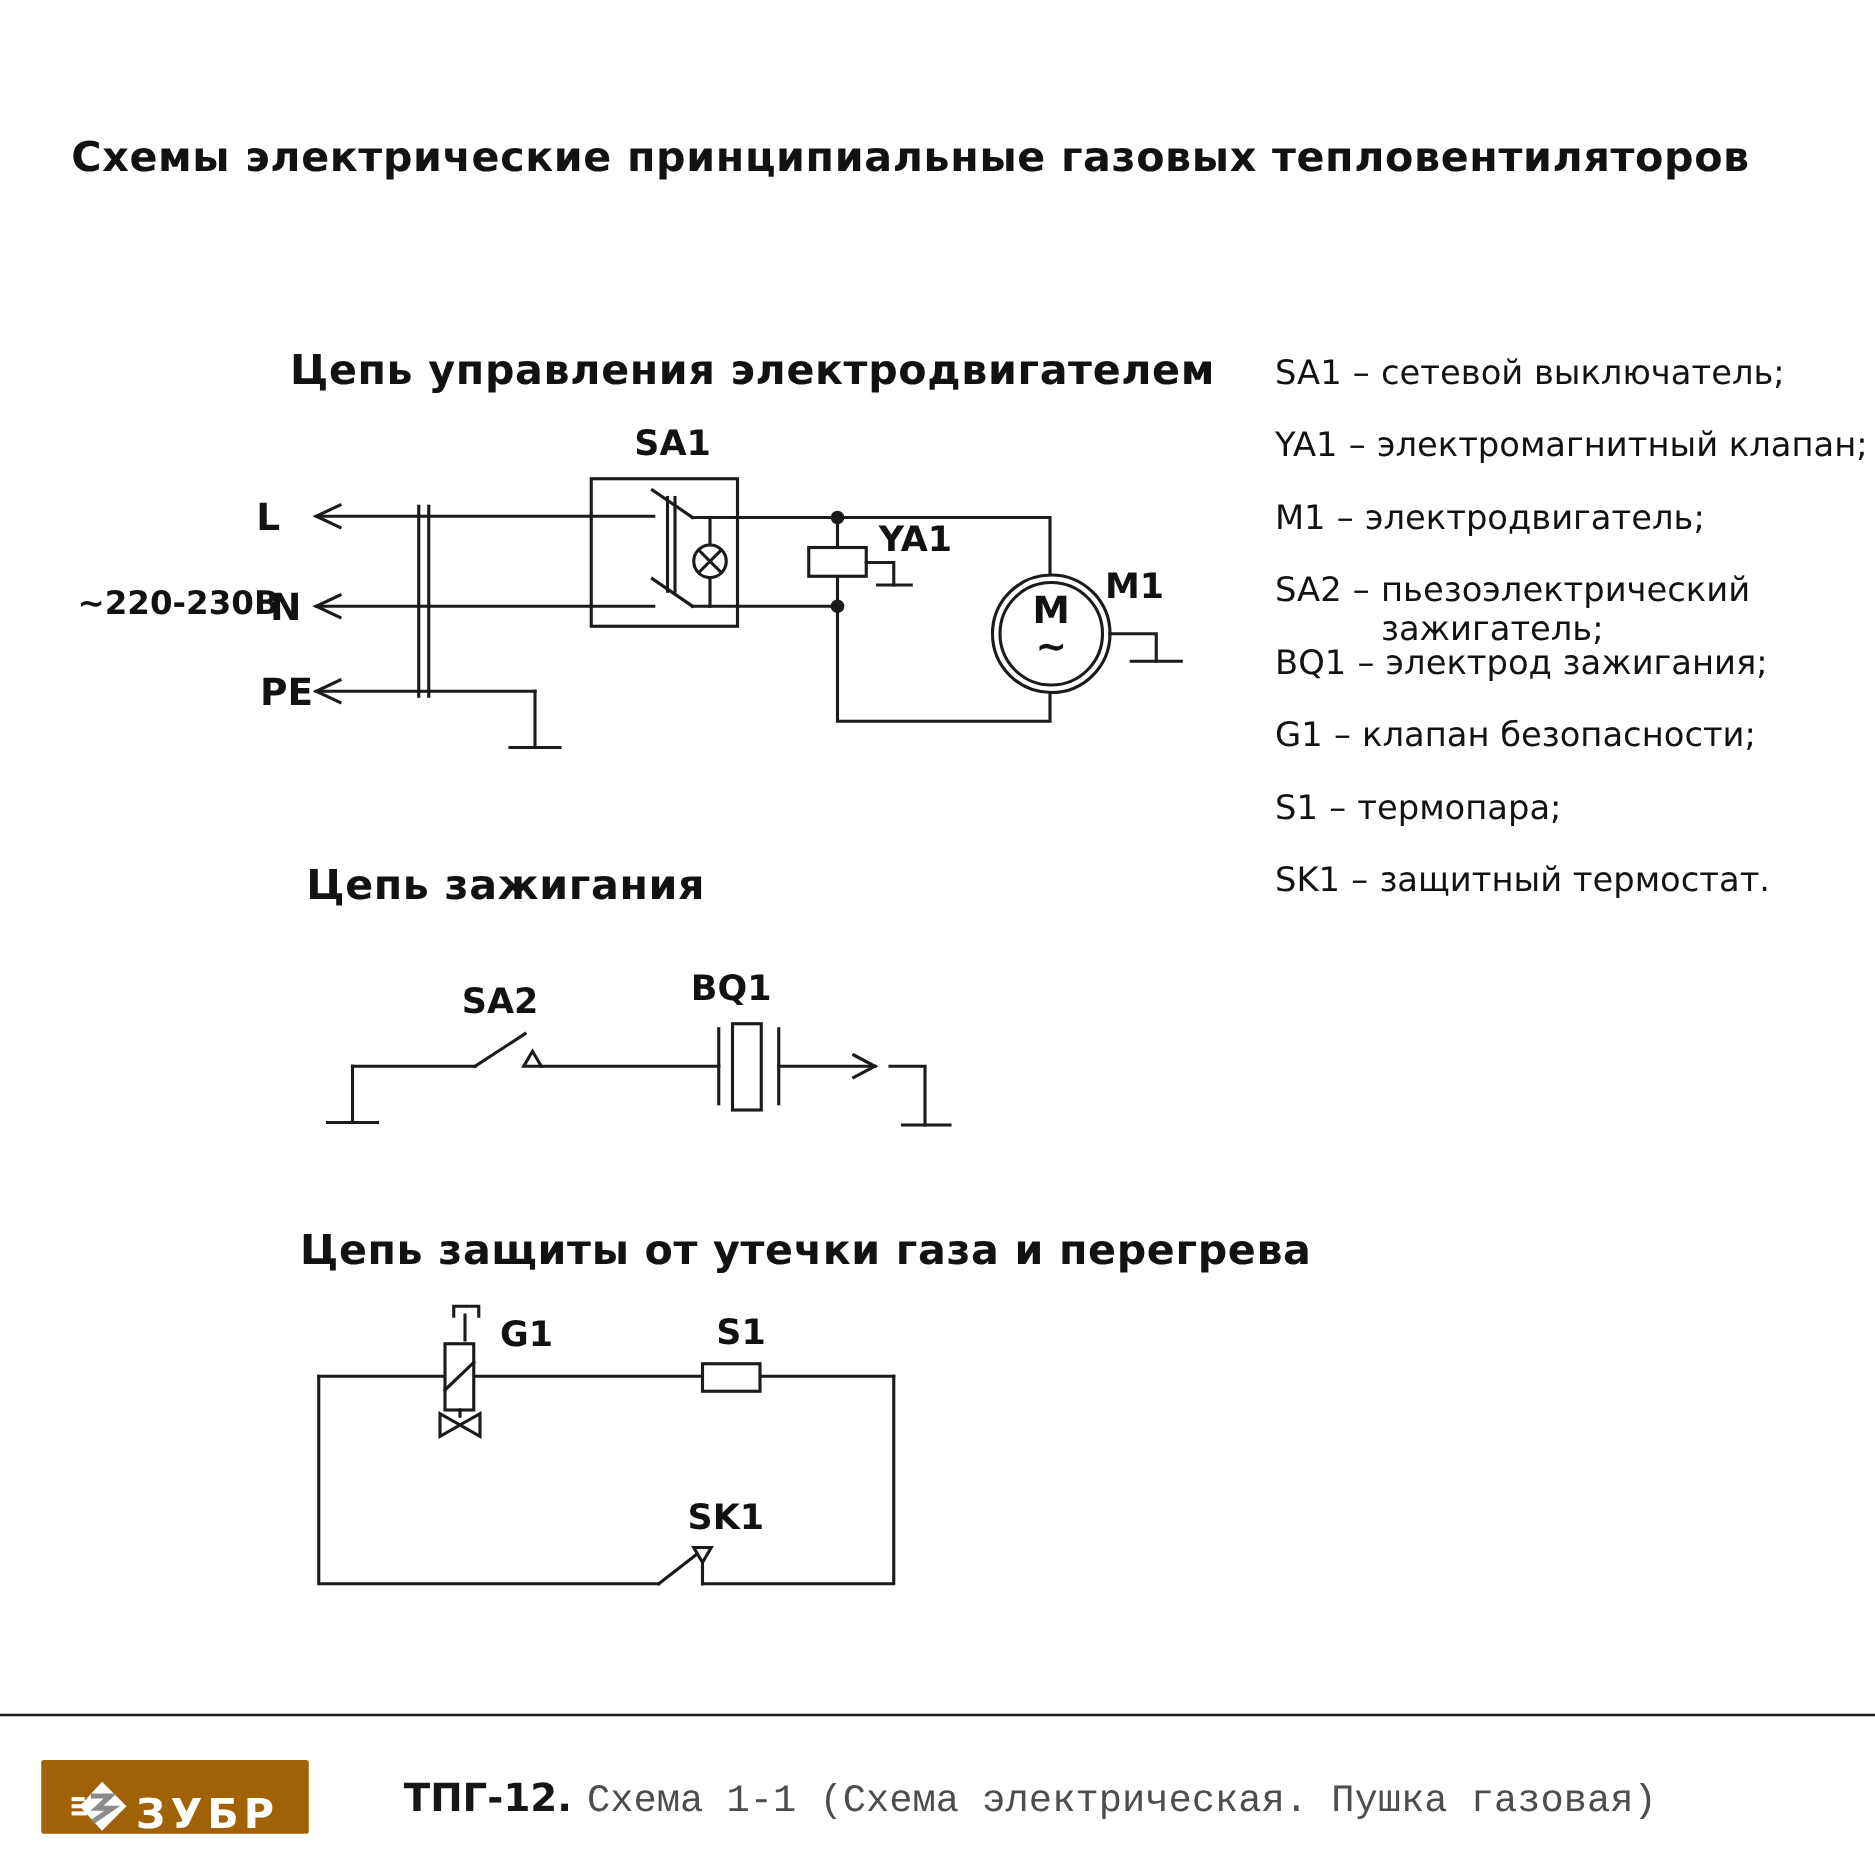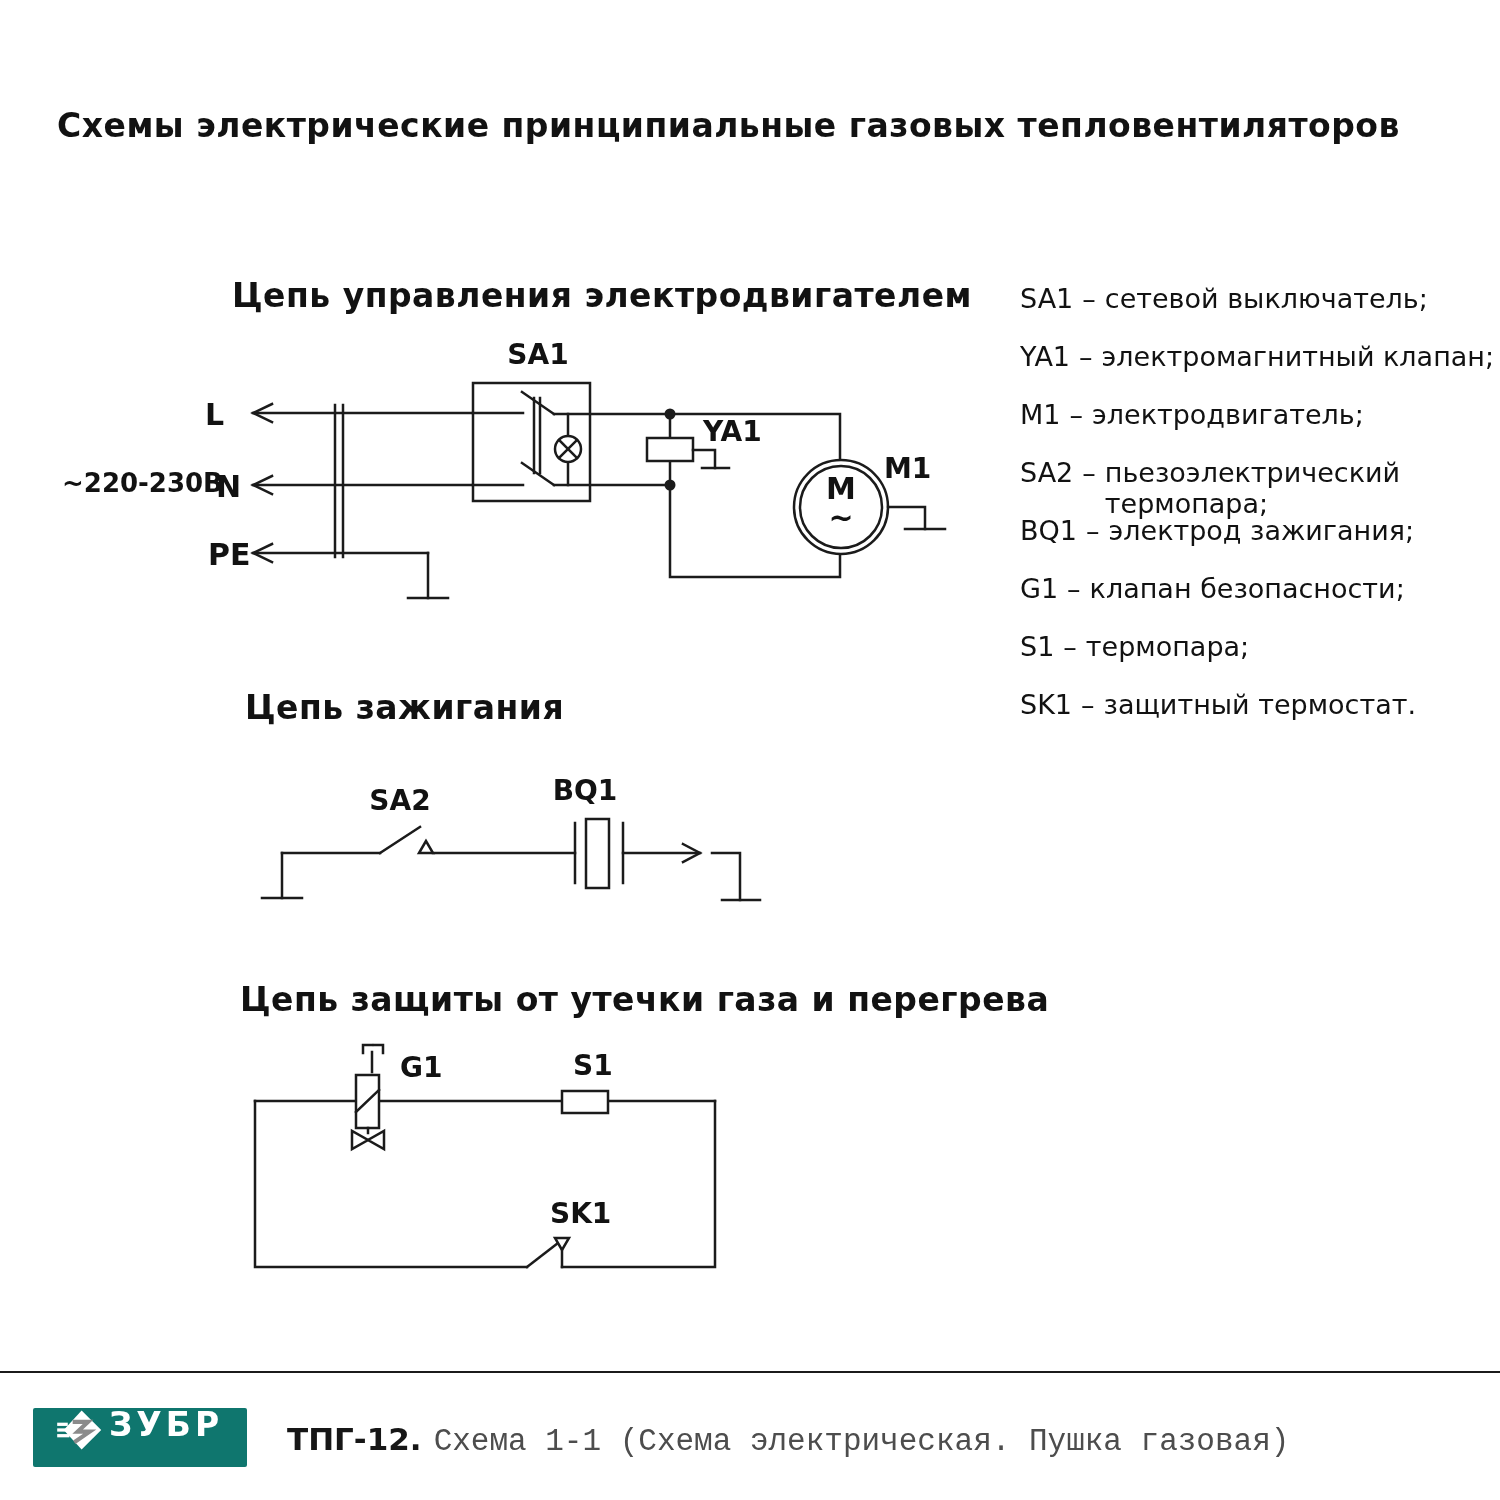--- a/index.html
+++ b/index.html
@@ -8,25 +8,25 @@
   .lbl{position:absolute;white-space:nowrap;color:#121212;font-weight:700;}
   .title{font-size:33px;letter-spacing:.5px;}
   .comp{font-size:28px;}
   .centered{transform:translateX(-50%);}
   #line-art{position:absolute;left:0;top:0;}
   
   #legend{position:absolute;left:1020px;top:283px;margin:0;padding:0;list-style:none;}
   #legend li{display:flex;align-items:baseline;gap:9px;font-size:27px;height:28px;margin-bottom:30px;}
   
   #footer-rule{position:absolute;left:0;top:1371px;width:1500px;height:2px;background:#1b1b1b;}
-  #logo{position:absolute;left:33px;top:1408px;width:214px;height:59px;background:#0f766e;border-radius:2px;
-        display:flex;align-items:flex-start;justify-content:center;gap:6px;}
+  #logo{position:absolute;left:33px;top:1408px;width:214px;height:59px;background:#a16207;border-radius:2px;
+        display:flex;align-items:flex-end;justify-content:center;gap:6px;}
   #logo .brand{color:#ffffff;font-weight:700;font-size:33px;letter-spacing:4px;line-height:1;}
   #footer-caption{position:absolute;left:287px;top:1421px;display:flex;gap:12px;align-items:baseline;}
-  #footer-caption .model{font-size:31px;font-weight:600;color:#161616;}
+  #footer-caption .model{font-size:31px;font-weight:600;color:#161616;margin-left:36px;}
   #footer-caption .caption{font-size:31px;font-weight:300;color:#4d4d4d;font-family:Liberation Mono, monospace;}
 </style>
 </head>
 <body>
 
 <div id="page">
 
   <svg id="line-art" width="1500" height="1500" viewBox="0 0 1500 1500" fill="none" stroke="#1b1b1b" stroke-width="2.5" stroke-linecap="square">
 
     <g>
@@ -170,21 +170,21 @@
       <span>электромагнитный клапан;</span>
       </li>
     <li>
       <span>M1</span>
       <span>–</span>
       <span>электродвигатель;</span>
       </li>
     <li>
       <span>SA2</span>
       <span>–</span>
-      <span>пьезоэлектрический термопара;</span>
+      <span>пьезоэлектрический зажигатель;</span>
       </li>
     <li>
       <span>BQ1</span>
       <span>–</span>
       <span>электрод зажигания;</span>
       </li>
     <li>
       <span>G1</span>
       <span>–</span>
       <span>клапан безопасности;</span>

